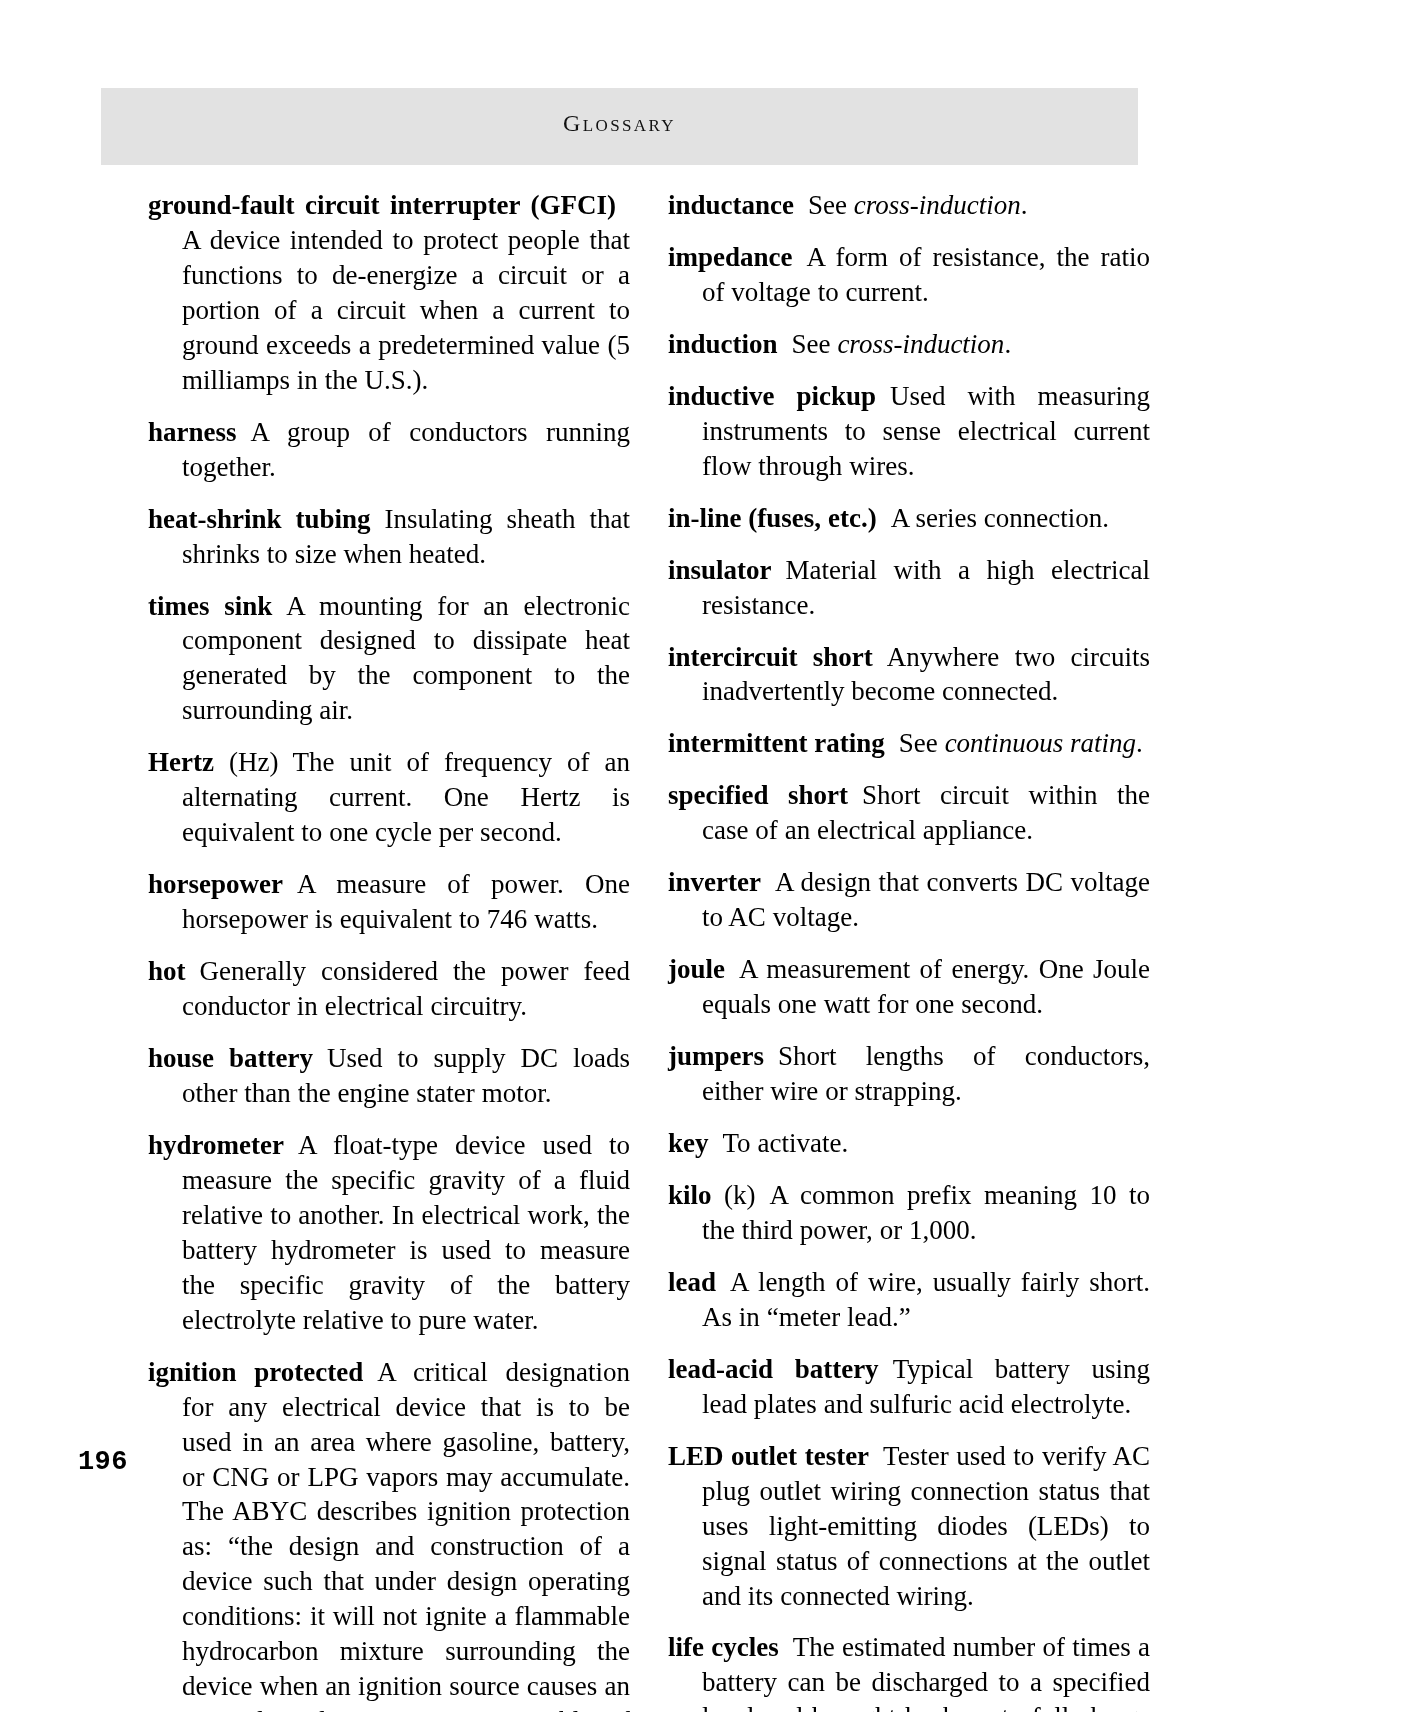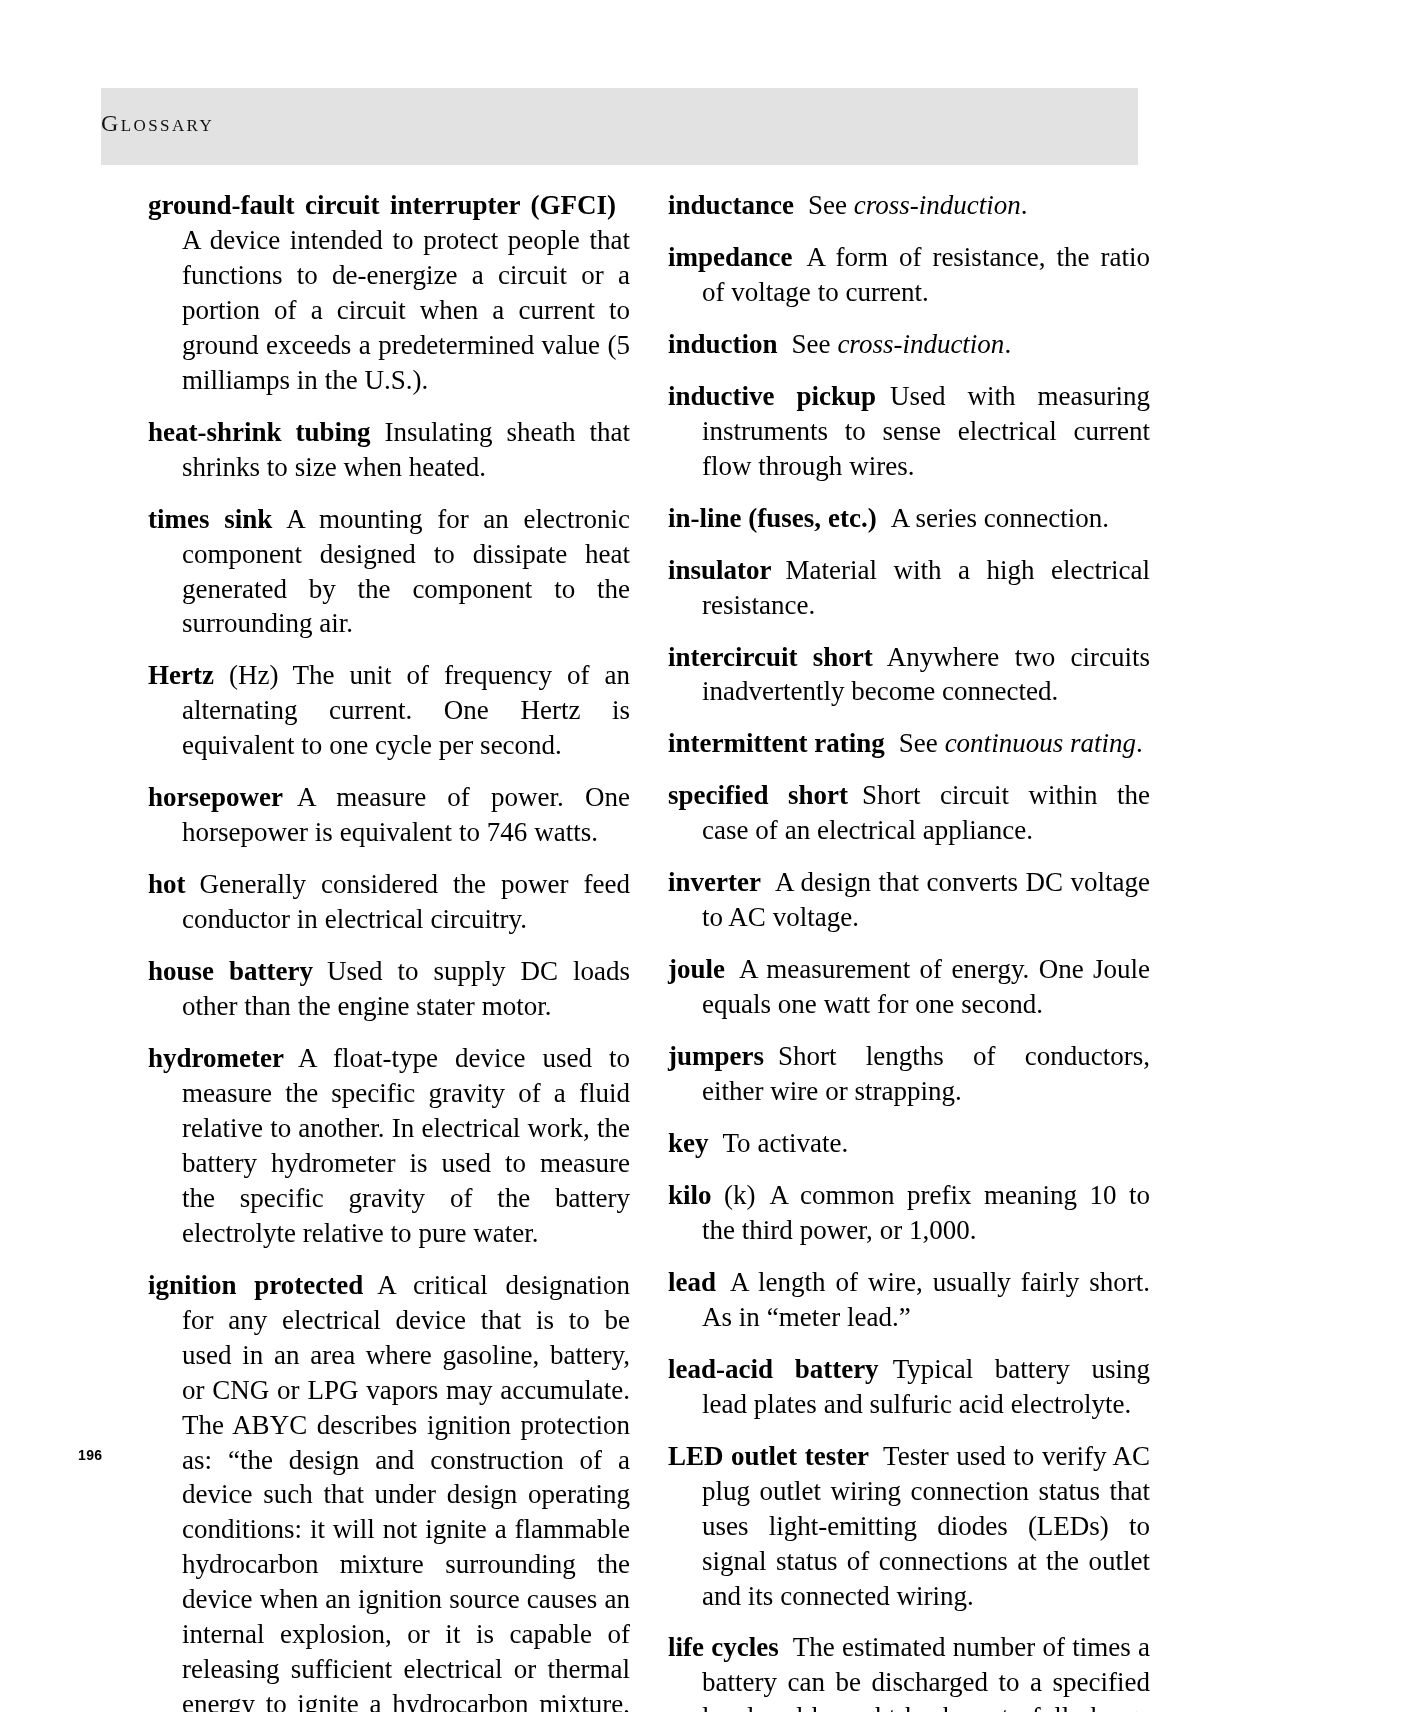--- a/index.html
+++ b/index.html
@@ -24,21 +24,21 @@
     top: 88px;
     width: 1037px;
     height: 77px;
     background: #e2e2e2;
   }
   .header-title {
     position: absolute;
     left: 0;
     right: 0;
     top: 22px;
-    text-align: left;
+    text-align: center;
     font-family: "Liberation Serif", "DejaVu Serif", serif;
     font-size: 24px;
     font-variant: small-caps;
     letter-spacing: 2.4px;
     color: #111111;
   }
 
   
   .columns {
     position: absolute;
@@ -78,39 +78,40 @@
   }
   .entry .xref {
     font-style: italic;
   }
 
   
   .folio {
     position: absolute;
     left: 78px;
     top: 1447px;
-    font-family: Liberation Sans, sans-serif;
+    font-family: Liberation Mono, monospace;
     font-weight: bold;
-    font-size: 14px;
+    font-size: 27px;
     letter-spacing: 0.4px;
     color: #000000;
   }
 </style>
 </head>
 <body>
 
 <div class="page">
 
   <div class="header-band">
     <div class="header-title">Glossary</div>
   </div>
 
   <div class="columns">
     <div class="column" id="col-left">
         <p class="entry"><span class="term">ground-fault circuit interrupter (GFCI)</span><span class="gap">&nbsp;</span><span>A device intended to protect people that functions to de-energize a circuit or a portion of a circuit when a current to ground exceeds a predetermined value (5 milliamps in the U.S.).</span></p>
+        <p class="entry"><span class="term">harness</span><span class="gap">&nbsp;</span><span>A group of conductors running together.</span></p>
         <p class="entry"><span class="term">heat-shrink tubing</span><span class="gap">&nbsp;</span><span>Insulating sheath that shrinks to size when heated.</span></p>
         <p class="entry"><span class="term">times sink</span><span class="gap">&nbsp;</span><span>A mounting for an electronic component designed to dissipate heat generated by the component to the surrounding air.</span></p>
         <p class="entry"><span class="term">Hertz</span><span class="term-plain"> (Hz)</span><span class="gap">&nbsp;</span><span>The unit of frequency of an alternating current. One Hertz is equivalent to one cycle per second.</span></p>
         <p class="entry"><span class="term">horsepower</span><span class="gap">&nbsp;</span><span>A measure of power. One horsepower is equivalent to 746 watts.</span></p>
         <p class="entry"><span class="term">hot</span><span class="gap">&nbsp;</span><span>Generally considered the power feed conductor in electrical circuitry.</span></p>
         <p class="entry"><span class="term">house battery</span><span class="gap">&nbsp;</span><span>Used to supply DC loads other than the engine stater motor.</span></p>
         <p class="entry"><span class="term">hydrometer</span><span class="gap">&nbsp;</span><span>A float-type device used to measure the specific gravity of a fluid relative to another. In electrical work, the battery hydrometer is used to measure the specific gravity of the battery electrolyte relative to pure water.</span></p>
         <p class="entry"><span class="term">ignition protected</span><span class="gap">&nbsp;</span><span>A critical designation for any electrical device that is to be used in an area where gasoline, battery, or CNG or LPG vapors may accumulate. The ABYC describes ignition protection as: “the design and construction of a device such that under design operating conditions: it will not ignite a flammable hydrocarbon mixture surrounding the device when an ignition source causes an internal explosion, or it is capable of releasing sufficient electrical or thermal energy to ignite a hydrocarbon mixture, or the source of the ignition is hermetically sealed.” It is important to note that unlike most of the ABYC standards, ignition-protection requirements are also mandated by USCG regulations, and compliance is not voluntary, but mandatory.</span></p>
       </div>
     <div class="column" id="col-right">

